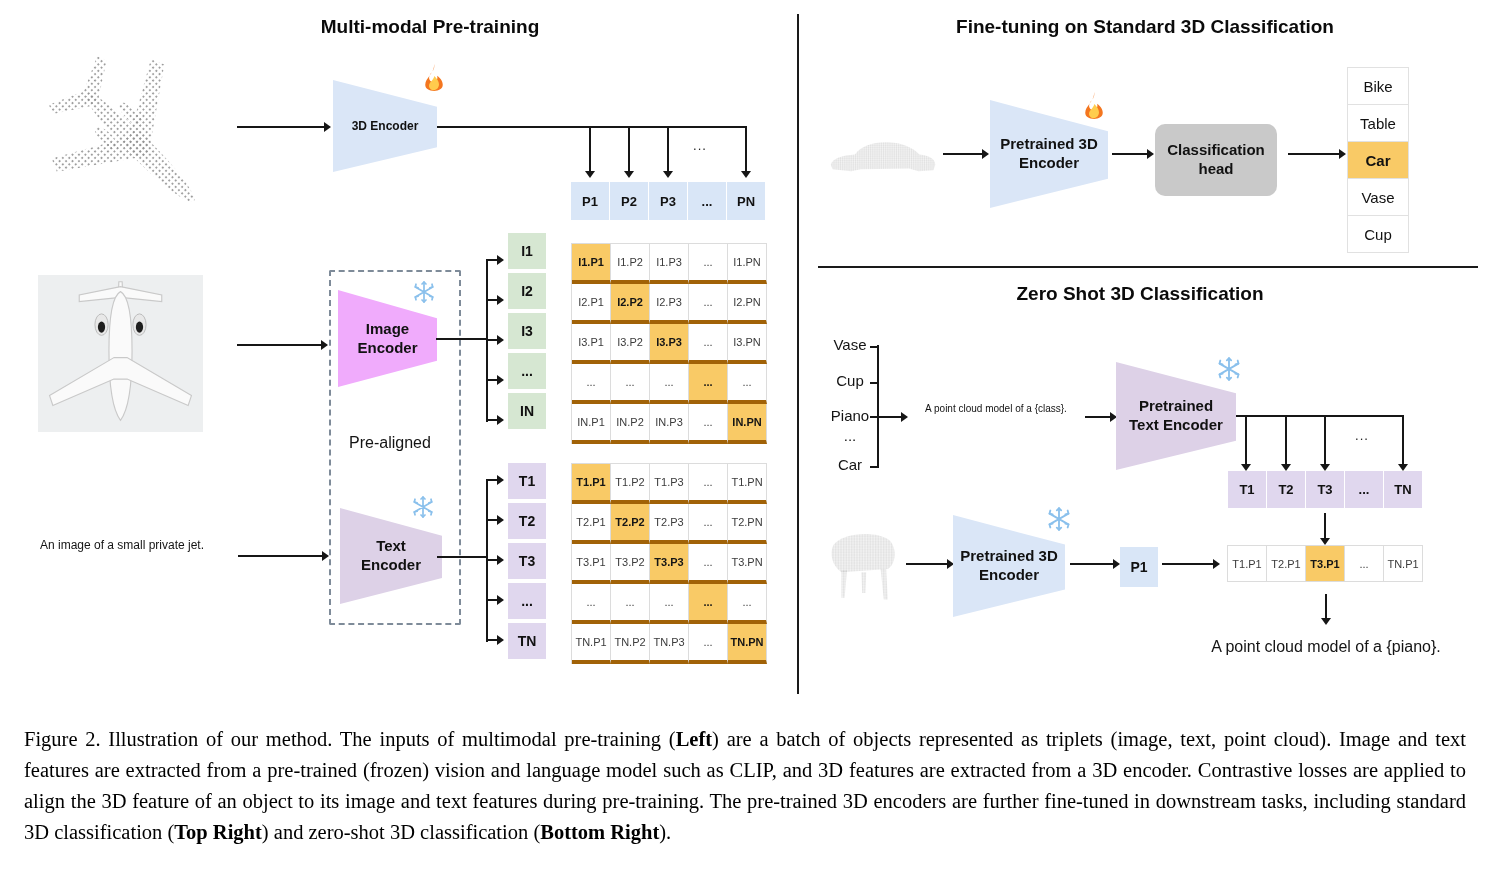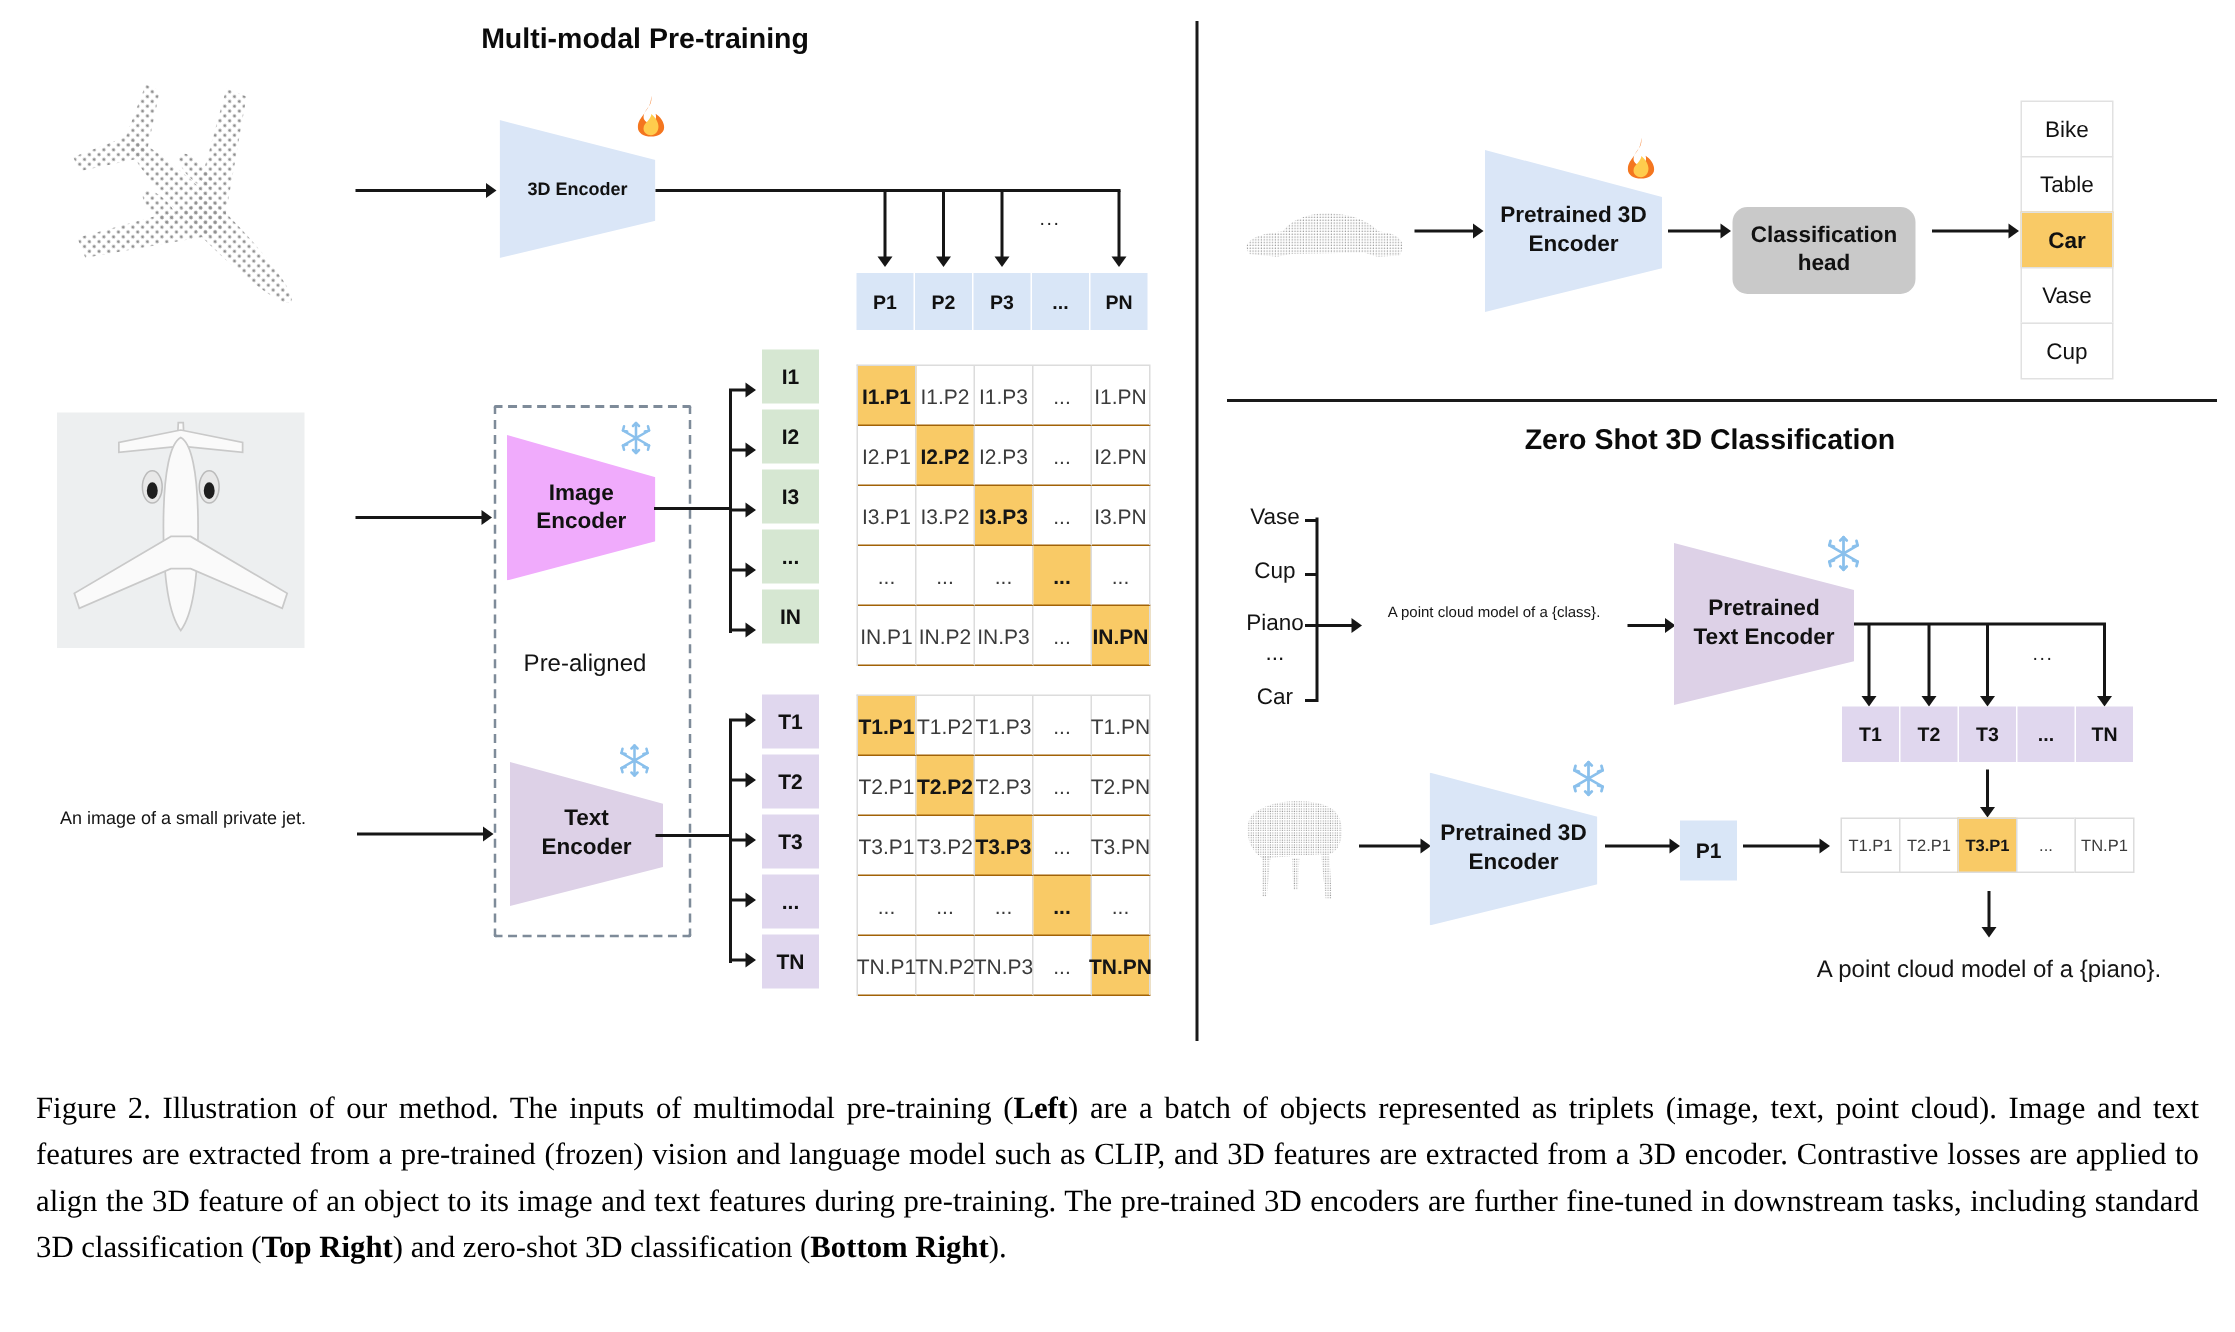--- a/index.html
+++ b/index.html
@@ -32,22 +32,22 @@
                         margin-left:-1px;font-weight:normal;font-size:11px;color:#3b3b3b}
   .cells-row.simr .cell.hl{background:#f9ca66;font-weight:bold;color:#151515}
   .cells-col{position:absolute;display:flex;flex-direction:column;gap:4px}
   .cells-col .cell{width:38px;height:36px;display:flex;align-items:center;justify-content:center;
                    font-weight:bold;font-size:14px}
   .cells-col.greenc .cell{background:#d6e7d2}
   .cells-col.purplec .cell{background:#e0d7ee}
   
   .matrix{position:absolute;display:grid;grid-template-columns:repeat(5,39px);grid-auto-rows:40px;
           background:#fff;border-left:1px solid #dcdcdc;border-top:1px solid #dcdcdc}
-  .matrix .mcell{border-right:1px solid #dcdcdc;border-bottom:1px solid #a16207;display:flex;
-                 align-items:center;justify-content:center;font-size:14px;color:#3b3b3b}
+  .matrix .mcell{border-right:1px solid #dcdcdc;border-bottom:4px solid #a16207;display:flex;
+                 align-items:center;justify-content:center;font-size:11px;color:#3b3b3b}
   .matrix .mcell.hl{background:#f9ca66;font-weight:bold;color:#151515}
   
   .klist{position:absolute;display:flex;flex-direction:column}
   .klist .cell{width:60px;height:36px;background:#fff;border:1px solid #e1e1e1;margin-top:-1px;
                display:flex;align-items:center;justify-content:center;font-size:15px}
   .klist .cell.hl{background:#f9ca66;font-weight:bold}
   .dashbox{position:absolute;border:2px dashed #7e8b99;border-radius:2px}
   .headbox{position:absolute;background:#c9c9c9;border-radius:10px;display:flex;align-items:center;
            justify-content:center;text-align:center;font-weight:bold;font-size:15px;line-height:1.25}
   .divider{position:absolute;background:#1a1a1a}
@@ -223,20 +223,21 @@
       <div class="mcell">TN.P1</div>
       <div class="mcell">TN.P2</div>
       <div class="mcell">TN.P3</div>
       <div class="mcell">...</div>
       <div class="mcell hl">TN.PN</div>
     </div>
 
   <div class="divider" style="left:797px;top:14px;width:2px;height:680px"></div>
   <div class="divider" style="left:818px;top:266px;width:660px;height:2px"></div>
 
+  <div class="ttl" style="left:810px;top:16px;width:670px">Fine-tuning on Standard 3D Classification</div>
 
   <div class="abs" style="left:827px;top:126px;width:112px;height:54px">
     <svg width="112" height="54" viewBox="0 0 120 55">
       <defs>
           <pattern id="pcd2" width="2" height="2" patternUnits="userSpaceOnUse">
             <circle cx="0.9" cy="0.9" r="0.5" fill="#8f8f8f"></circle>
           </pattern>
         </defs>
       <path fill="url(#pcd2)" d="M4 40 C6 33 16 30 30 29 C37 19 52 15 66 16 C82 17 92 22 99 29 C110 30 116 34 116 40 L114 46 L98 47 L88 44 L36 45 L26 47 L6 45 Z"></path>
     </svg>
@@ -245,21 +246,21 @@
 
   <div class="trap blue" style="left:990px;top:100px;width:118px;height:108px">Pretrained 3D Encoder</div>
   <div class="icon" style="left:1080px;top:90px">
     <svg width="28" height="30" viewBox="0 0 32 32">
       <path fill="#f4761f" d="M16 1c1.2 5.5-1.6 8-3.8 11-2 2.8-2.6 6-.6 8.2 1.1 1.2 2.7 1.8 4.2 1.5 3-.5 4.9-3.6 3.7-7 3.4 2.3 6.5 6 6.5 10.2 0 4.6-4.6 7.1-10 7.1S6 29.5 6 24.9c0-4.6 2.6-6.9 4.3-9.6C12.7 11.2 16.6 8 16 1z"></path>
       <path fill="#ffcc4d" d="M16 31c-3.3 0-5.7-2.1-5.7-5.1 0-2.7 1.8-4.1 3.2-5.7 1.5-1.7 2.7-3.6 2.8-5.3 2.6 2.2 5.4 6 5.4 9.5 0 3.9-2.5 6.6-5.7 6.6z"></path>
     </svg>
   </div>
   <div class="ar-h" style="left:1112px;top:153px;width:36px"></div>
 
-  <div class="headbox" style="left:1155px;top:138px;width:122px;height:58px">Classification head</div>
+  <div class="headbox" style="left:1155px;top:124px;width:122px;height:72px">Classification head</div>
   <div class="ar-h" style="left:1288px;top:153px;width:52px"></div>
 
   <div class="klist" style="left:1347px;top:68px">
       <div class="cell">Bike</div>
       <div class="cell">Table</div>
       <div class="cell hl">Car</div>
       <div class="cell">Vase</div>
       <div class="cell">Cup</div>
     </div>
 

